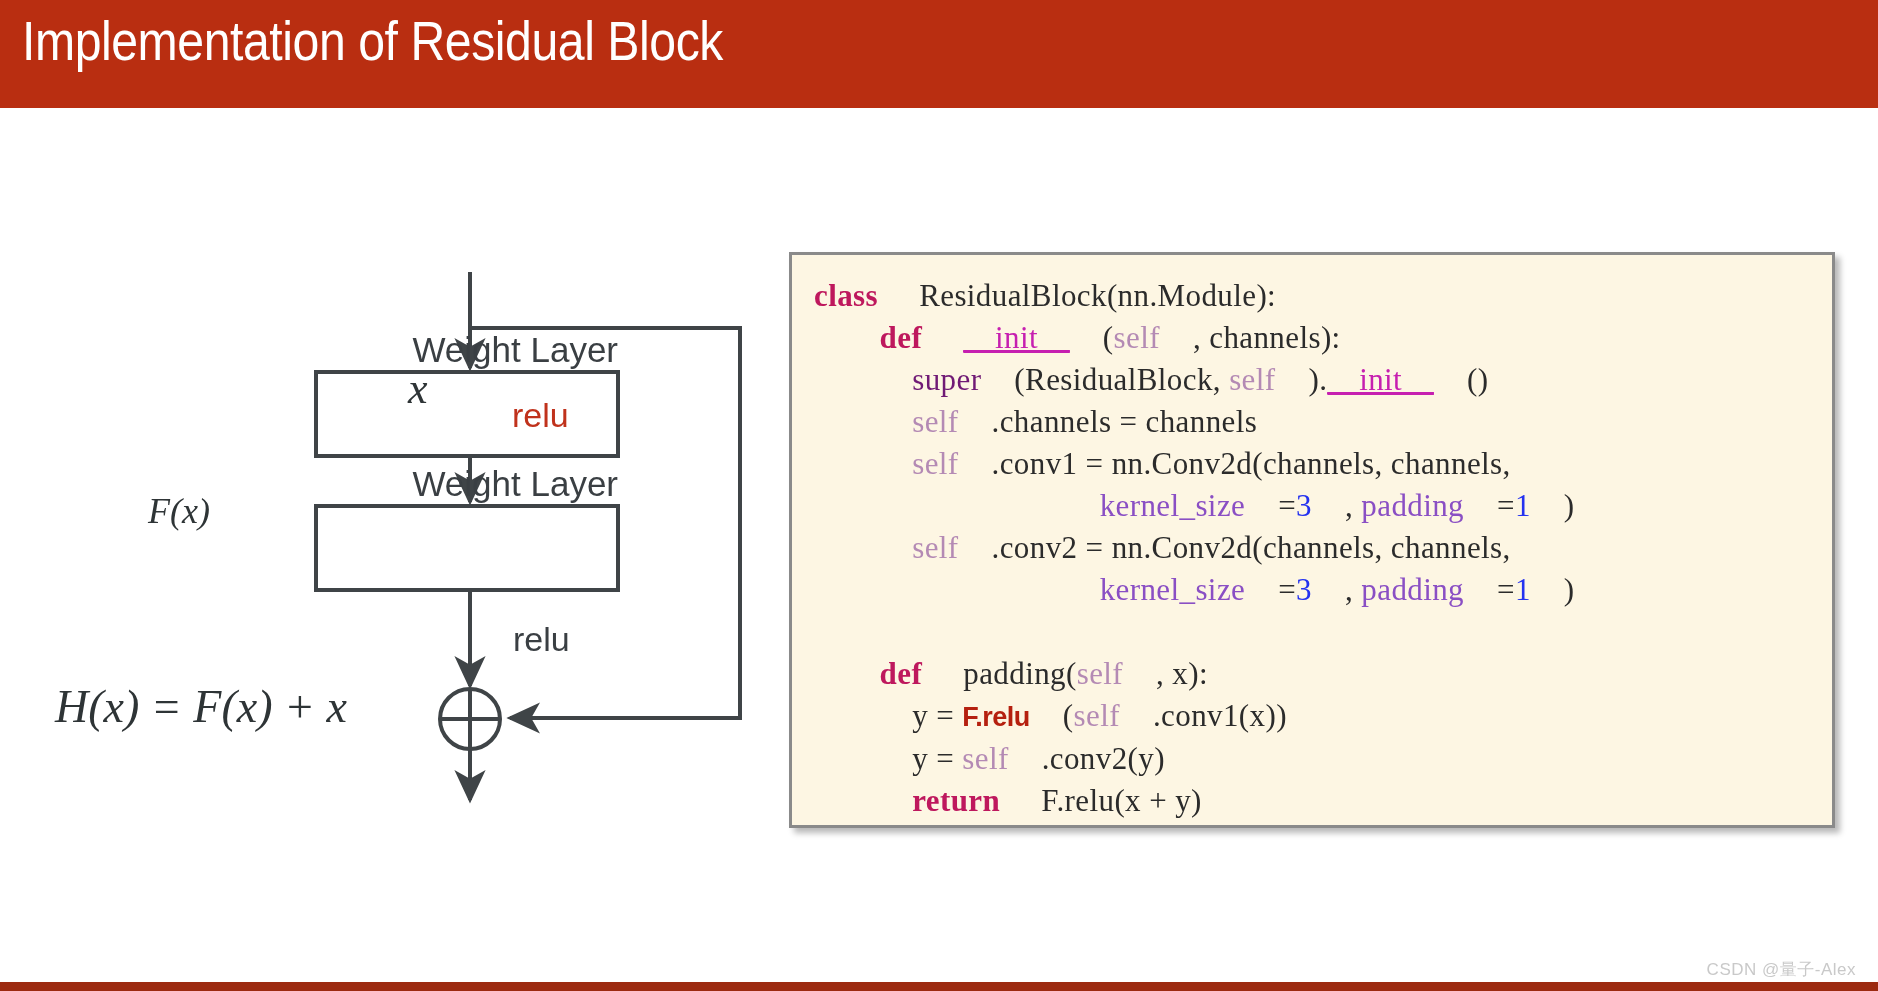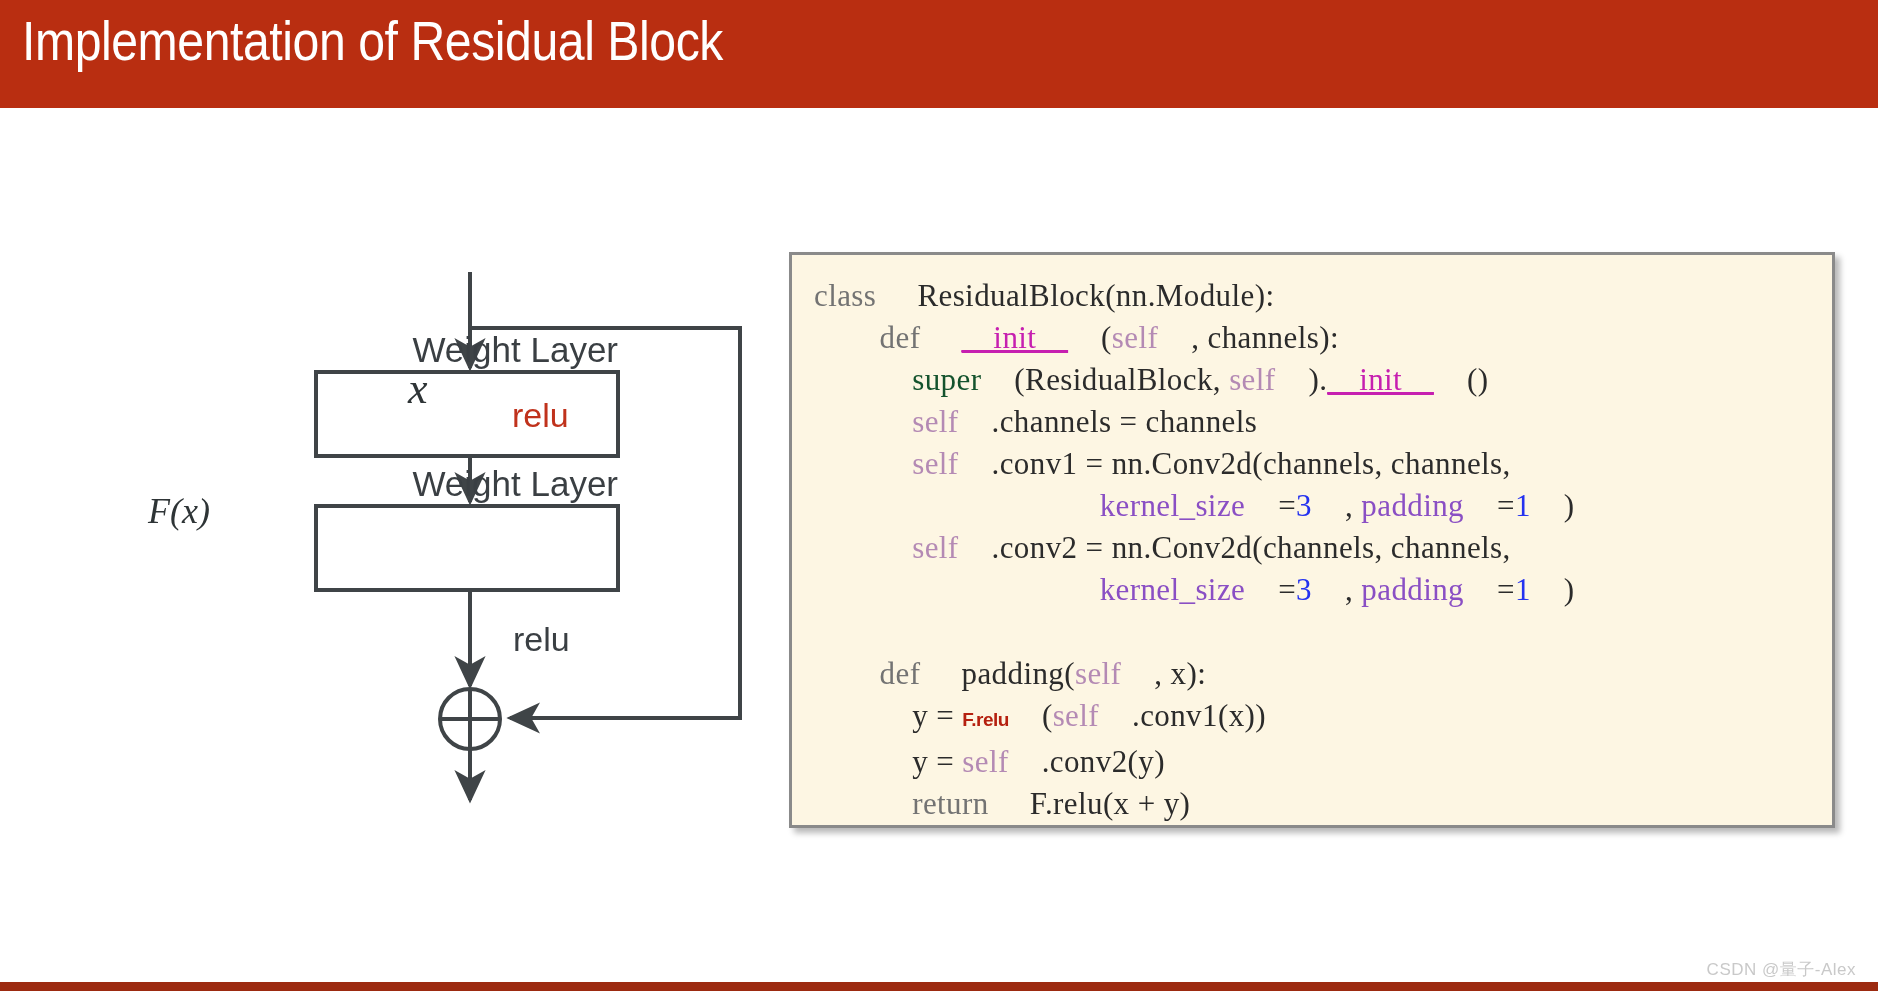--- a/index.html
+++ b/index.html
@@ -139,32 +139,32 @@
   #code-text {
     margin: 0;
     padding: 20px 0 0 22px;
     font-family: "Liberation Serif", serif;
     font-size: 31px;
     line-height: 42px;
     color: #2b2b2b;
     white-space: pre;
     letter-spacing: 0.4px;
   }
-  .kw      { color: #737373; font-weight: normal; }   
+  .kw      { color: #be185d; font-weight: bold; }   
   .dunder  { color: #c61fb0; text-decoration: underline; }                      
   .selfkw  { color: #b48ab4; }                      
-  .fn      { color: #14532d; }                      
+  .fn      { color: #701a75; }                      
   .kwarg   { color: #8a4fc4; }                      
   .num     { color: #2432f0; }                      
   .plain   { color: #2b2b2b; margin-left: 33px; }
   .relu-hl {
     color: #b5200f;
     font-weight: bold;
     font-family: "Liberation Sans", sans-serif;
-    font-size: 19px;
+    font-size: 27px;
     letter-spacing: -0.5px;
   }
 </style>
 </head>
 <body>
 
 <div id="header-bar"></div>
 <div id="slide-title">Implementation of Residual Block</div>
 
 <div id="diagram">
@@ -196,20 +196,21 @@
       <circle cx="470" cy="611" r="30" fill="#ffffff" stroke="#3f4447" stroke-width="4"></circle>
       <line x1="470" y1="581" x2="470" y2="641" stroke="#3f4447" stroke-width="4"></line>
       <line x1="440" y1="611" x2="500" y2="611" stroke="#3f4447" stroke-width="4"></line>
     </g>
 
     <line x1="470" y1="641" x2="470" y2="692" stroke="#3f4447" stroke-width="4" marker-end="url(#arrowhead)"></line>
   </svg>
 
   <div class="dlabel" id="label-x">x</div>
   <div class="dlabel" id="label-fx">F(x)</div>
+  <div class="dlabel" id="label-hx">H(x) = F(x) + x</div>
   <div class="dlabel" id="label-relu-top">relu</div>
   <div class="dlabel" id="label-relu-bottom">relu</div>
 
   <div class="boxlabel" id="wl1-label">Weight Layer</div>
   <div class="boxlabel" id="wl2-label">Weight Layer</div>
 </div>
 
 <div id="code-panel">
   <pre id="code-text"><span class="kw">class</span><span class="plain"> ResidualBlock(nn.Module):</span>
 <span class="plain">    </span><span class="kw">def</span><span class="plain"> </span><span class="dunder">__init__</span><span class="plain">(</span><span class="selfkw">self</span><span class="plain">, channels):</span>

